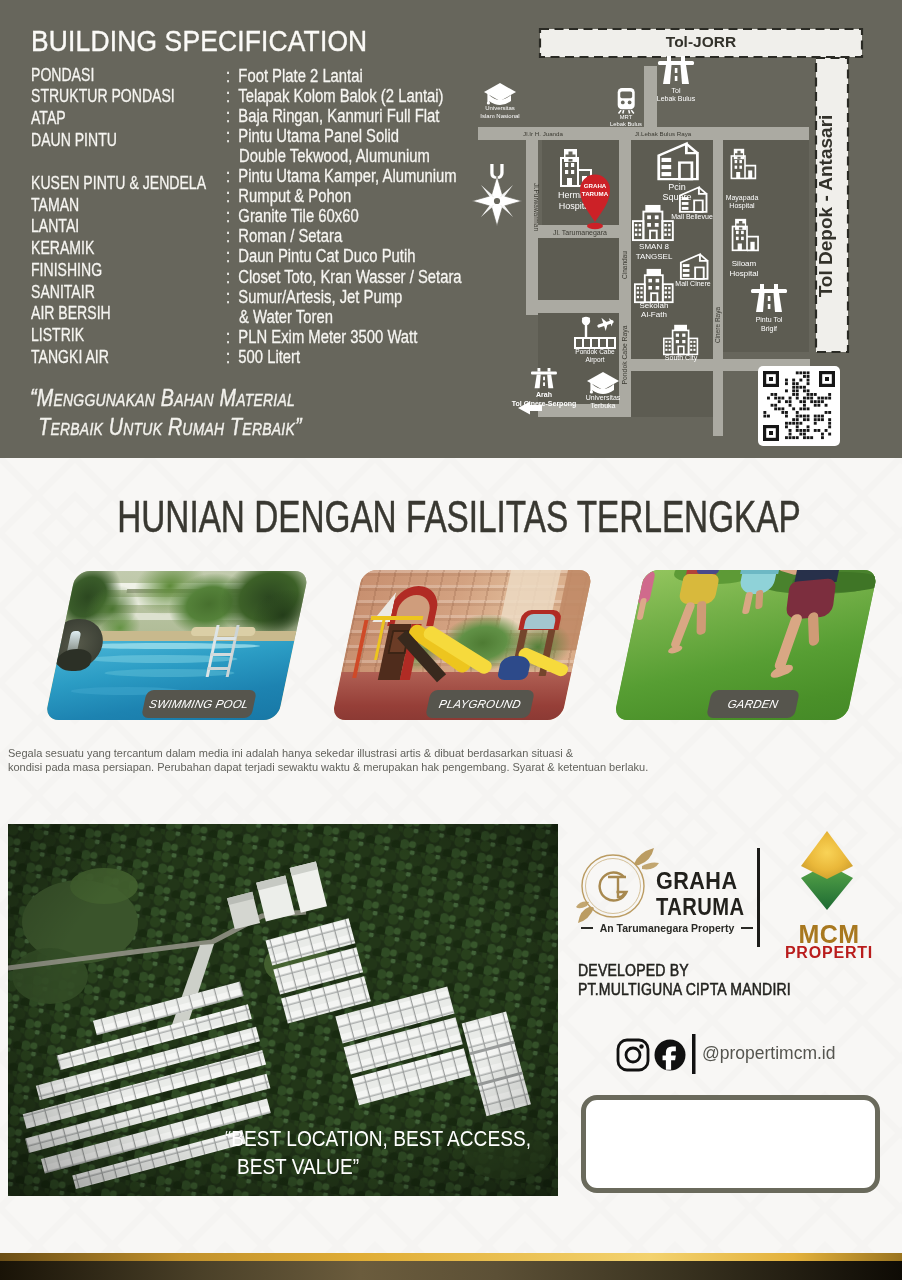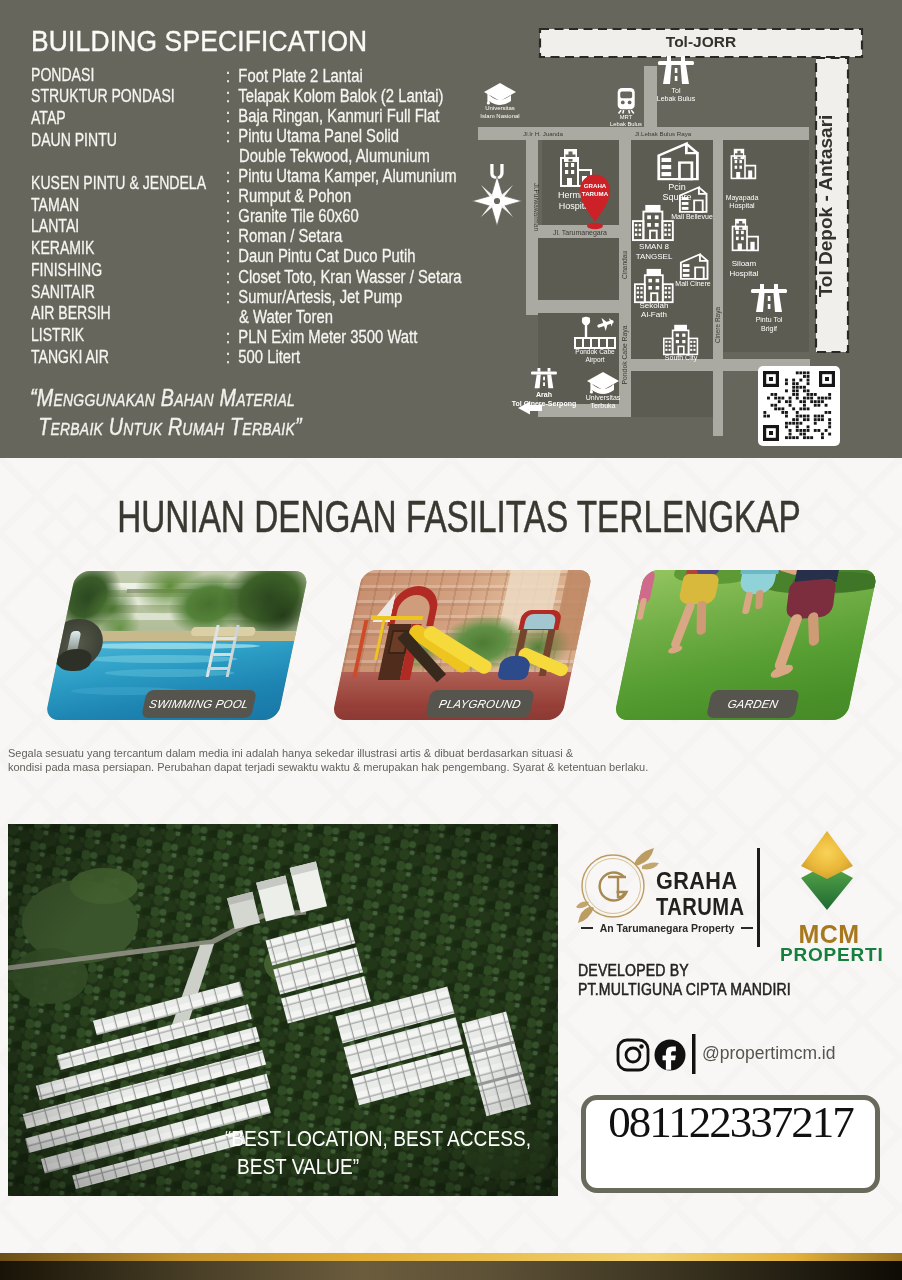--- a/index.html
+++ b/index.html
@@ -650,37 +650,36 @@
  <linearGradient id="mcmgr" x1="0" y1="0" x2="0" y2="1">
   <stop offset="0%" stop-color="#5aa849"></stop>
           <stop offset="100%" stop-color="#1d6a33"></stop>
  </linearGradient>
  </defs>
  <polygon points="37,38 63,52 37,84 11,52" fill="url(#mcmgr)"></polygon>
  <polygon points="37,5 63,40 37,53 11,40" fill="url(#mcmg)"></polygon>
 </svg>
 
 <div class="abs" style="left:780px;top:462px;width:98px;text-align:center;font-size:25px;font-weight:bold;color:#a8781f;letter-spacing:.5px;">MCM</div>
-<div class="abs" style="left:780px;top:486px;width:98px;text-align:center;font-size:19px;font-weight:bold;color:#15803d;letter-spacing:.8px;">PROPERTI</div>
+<div class="abs" style="left:780px;top:486px;width:98px;text-align:center;font-size:16px;font-weight:bold;color:#b91c1c;letter-spacing:.8px;">PROPERTI</div>
 
 <div class="abs" style="left:578px;top:504px;font-size:16px;color:#23231f;-webkit-text-stroke:.5px #23231f;letter-spacing:.2px;transform:scaleX(.88);transform-origin:0 0;">DEVELOPED BY</div>
 <div class="abs" style="left:578px;top:523px;font-size:16px;color:#23231f;-webkit-text-stroke:.5px #23231f;letter-spacing:.2px;transform:scaleX(.88);transform-origin:0 0;">PT.MULTIGUNA CIPTA MANDIRI</div>
 
 <svg class="abs" style="left:616px;top:574px;" width="90" height="46" viewBox="0 0 90 46">
  <rect x="2" y="8" width="30" height="30" rx="9" fill="none" stroke="#111" stroke-width="2.8"></rect>
  <circle cx="17" cy="23" r="7" fill="none" stroke="#111" stroke-width="2.8"></circle>
  <circle cx="25.5" cy="14.5" r="2.2" fill="#111"></circle>
  <circle cx="54" cy="23" r="15.5" fill="#111"></circle>
  <path d="M56.5 14 h4 v5 h-3.5 q-1.5 0 -1.5 2 v2.5 h5 l-.8 5 h-4.2 v10 h-5.5 v-10 h-3.5 v-5 h3.5 v-3 q0 -6.5 6.5 -6.5" fill="#fff" transform="scale(.95) translate(2.5 1.2)"></path>
  <rect x="76" y="2" width="3.5" height="40" fill="#111"></rect>
 </svg>
 
 <div class="abs" style="left:702px;top:585px;font-size:17.5px;color:#55554f;">@propertimcm.id</div>
 
 <div class="abs" style="left:581px;top:637px;width:289px;height:88px;background:#fff;border:5px solid #6a6a5c;border-radius:16px;text-align:center;">
- <div style="margin-top:1px;font-family:'Liberation Serif',serif;font-size:45px;color:#111;letter-spacing:-2px;line-height:43px;">081122337217</div>
 </div>
 
 </div>
 
 <div class="abs" style="left:0;top:1253px;width:902px;height:8px;background:linear-gradient(90deg,#6b4e16 0%,#c1912c 20%,#e0ad35 40%,#f3d26e 72%,#e3b13c 88%,#9a741f 100%);"></div>
 
 <div class="abs" style="left:0;top:1261px;width:902px;height:19px;background:linear-gradient(90deg,#191307 0%,#4a4028 22%,#6b5c3d 40%,#5c5036 55%,#3a3320 75%,#0e0b05 100%);"></div>
 
 </body></html>

